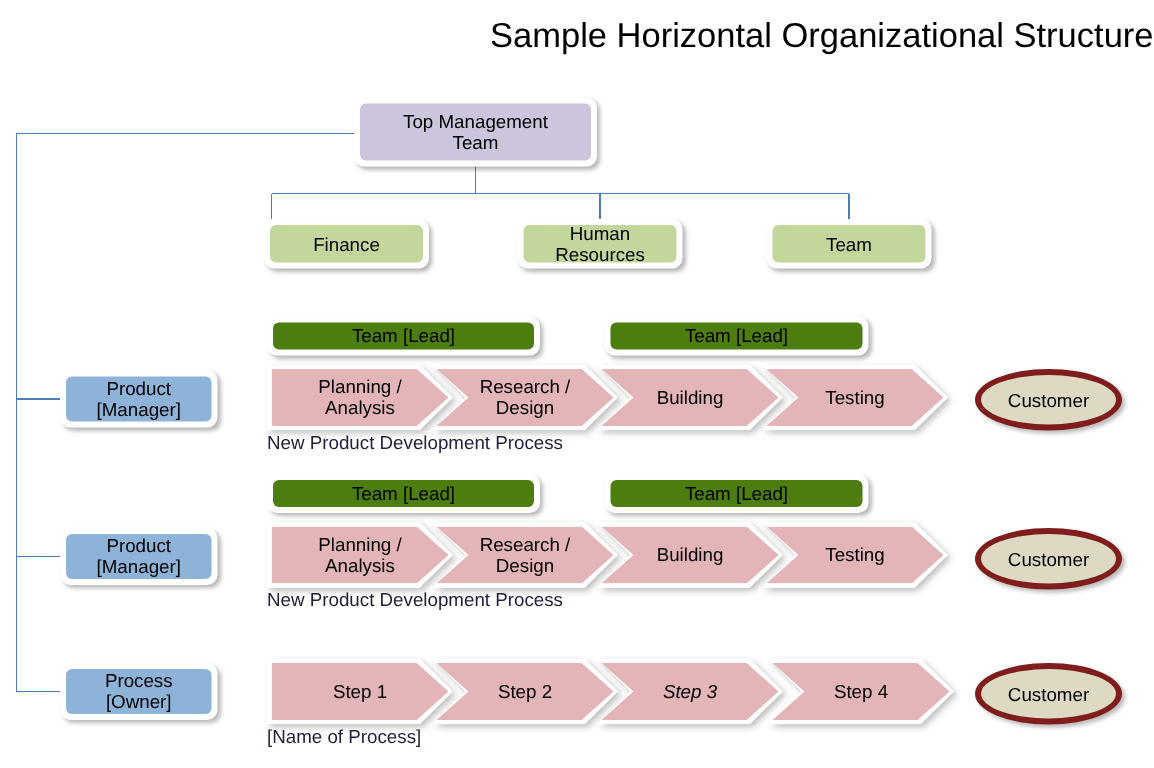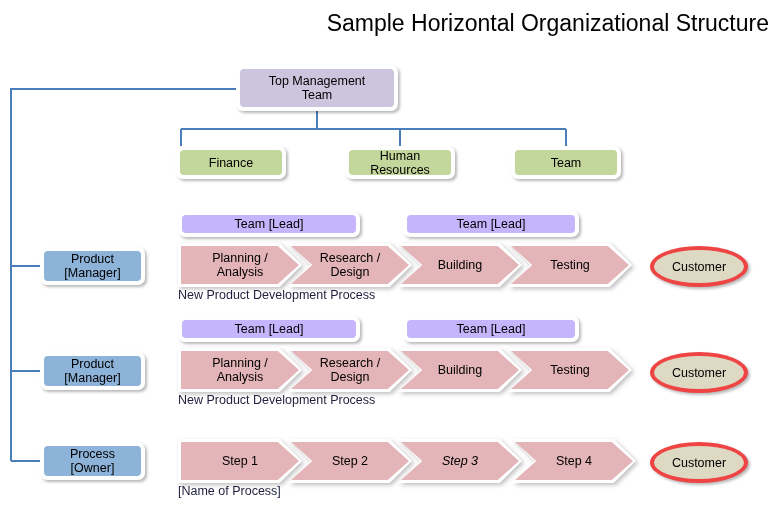--- a/index.html
+++ b/index.html
@@ -61,33 +61,33 @@
     align-items: center;
     justify-content: center;
     text-align: center;
     line-height: 1.12;
     white-space: pre-line;
   }
 
   .node-top .fill      { background: #cdc5de; }
   .node-dept .fill     { background: #c3d69b; }
   .node-owner .fill    { background: #8eb3d9; }
-  .node-team .fill     { background: #c4b5fd; }
+  .node-team .fill     { background: #4d7c0f; }
 
   .node-top   { font-size: 12.5px; }
   .node-dept  { font-size: 12.5px; }
   .node-owner { font-size: 12.5px; }
   .node-team  { font-size: 12.5px; }
 
   
   .ellipse-node {
     position: absolute;
     box-sizing: border-box;
     border-radius: 50%;
-    background: #ef4444;
+    background: #7f1d1d;
     padding: 4px;
     box-shadow: 2px 2px 3px rgba(0,0,0,0.28);
   }
   .ellipse-node .fill {
     width: 100%;
     height: 100%;
     border-radius: 50%;
     background: #ddd9c3;
     display: flex;
     align-items: center;

